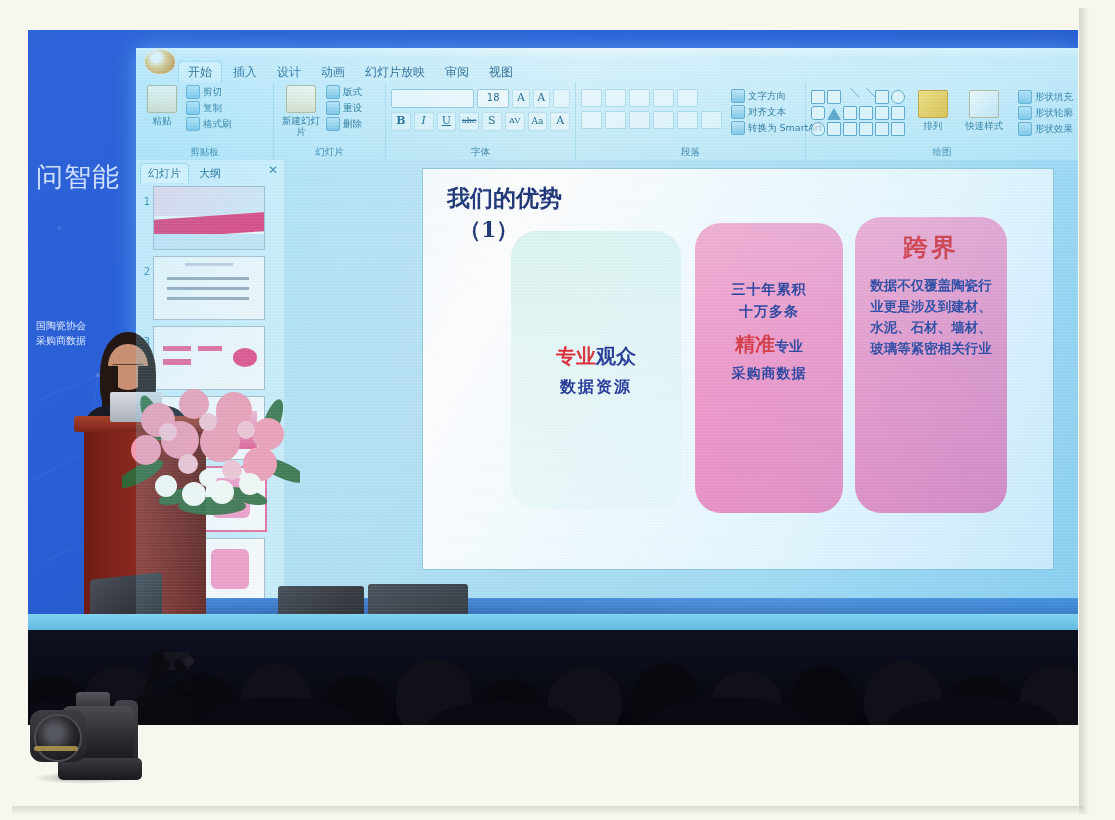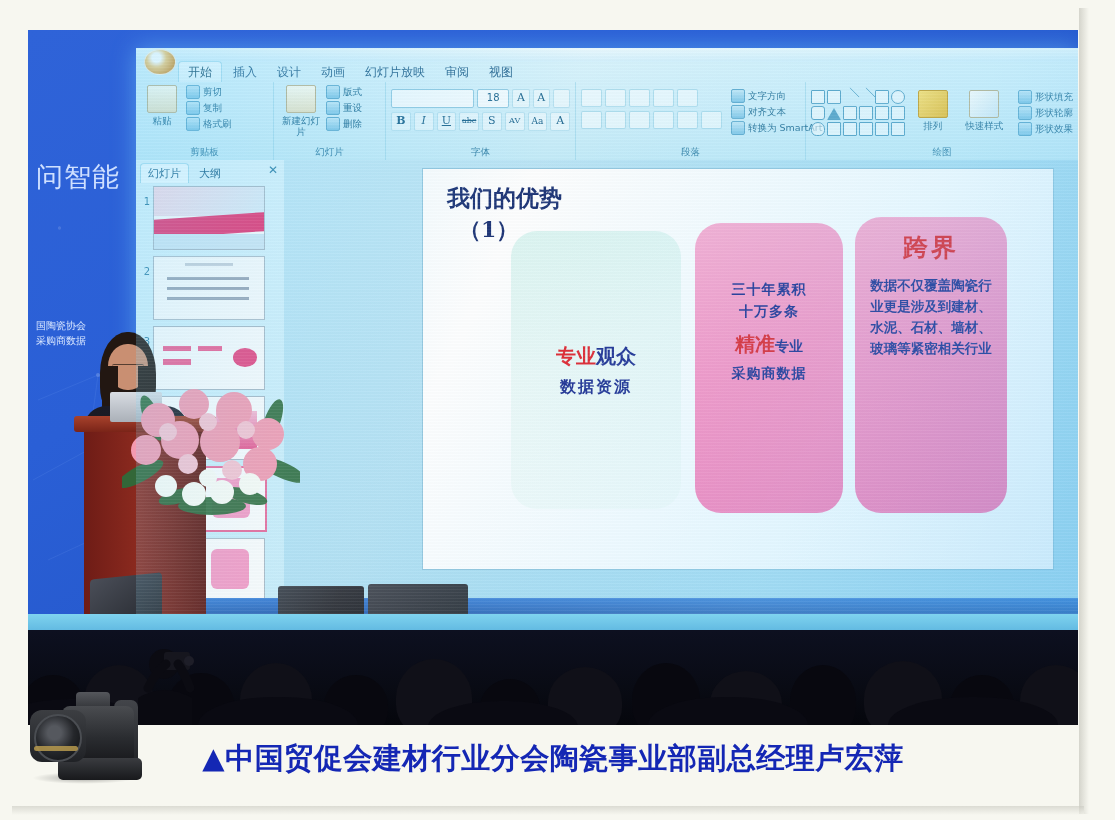--- a/index.html
+++ b/index.html
@@ -621,23 +621,20 @@
       <circle cx="30" cy="22" r="15" fill="#0b0b12"></circle>
       <path d="M4 84 L4 56 Q30 40 58 56 L58 84 Z" fill="#0a0a11"></path>
       <rect x="30" y="10" width="26" height="18" rx="3" fill="#16161e"></rect>
       <rect x="50" y="14" width="10" height="10" rx="5" fill="#1e1e28"></rect>
       <path d="M14 46 Q22 30 32 22" stroke="#0b0b12" stroke-width="9" fill="none" stroke-linecap="round"></path>
       <path d="M56 46 Q50 30 44 22" stroke="#0b0b12" stroke-width="9" fill="none" stroke-linecap="round"></path>
     </svg>
 
   </div>
 
-  <div id="caption">
-    <div id="caption-text">▲中国贸促会建材行业分会陶瓷事业部副总经理卢宏萍</div>
-  </div>
 
   <div id="cam-badge">
     <div class="cam-shadow"></div>
     <div class="cam-grip"></div>
     <div class="cam-prism"></div>
     <div class="cam-body"></div>
     <div class="cam-base"></div>
     <div class="cam-lens"></div>
     <div class="cam-lens-in"></div>
     <div class="cam-lens-gold"></div>

